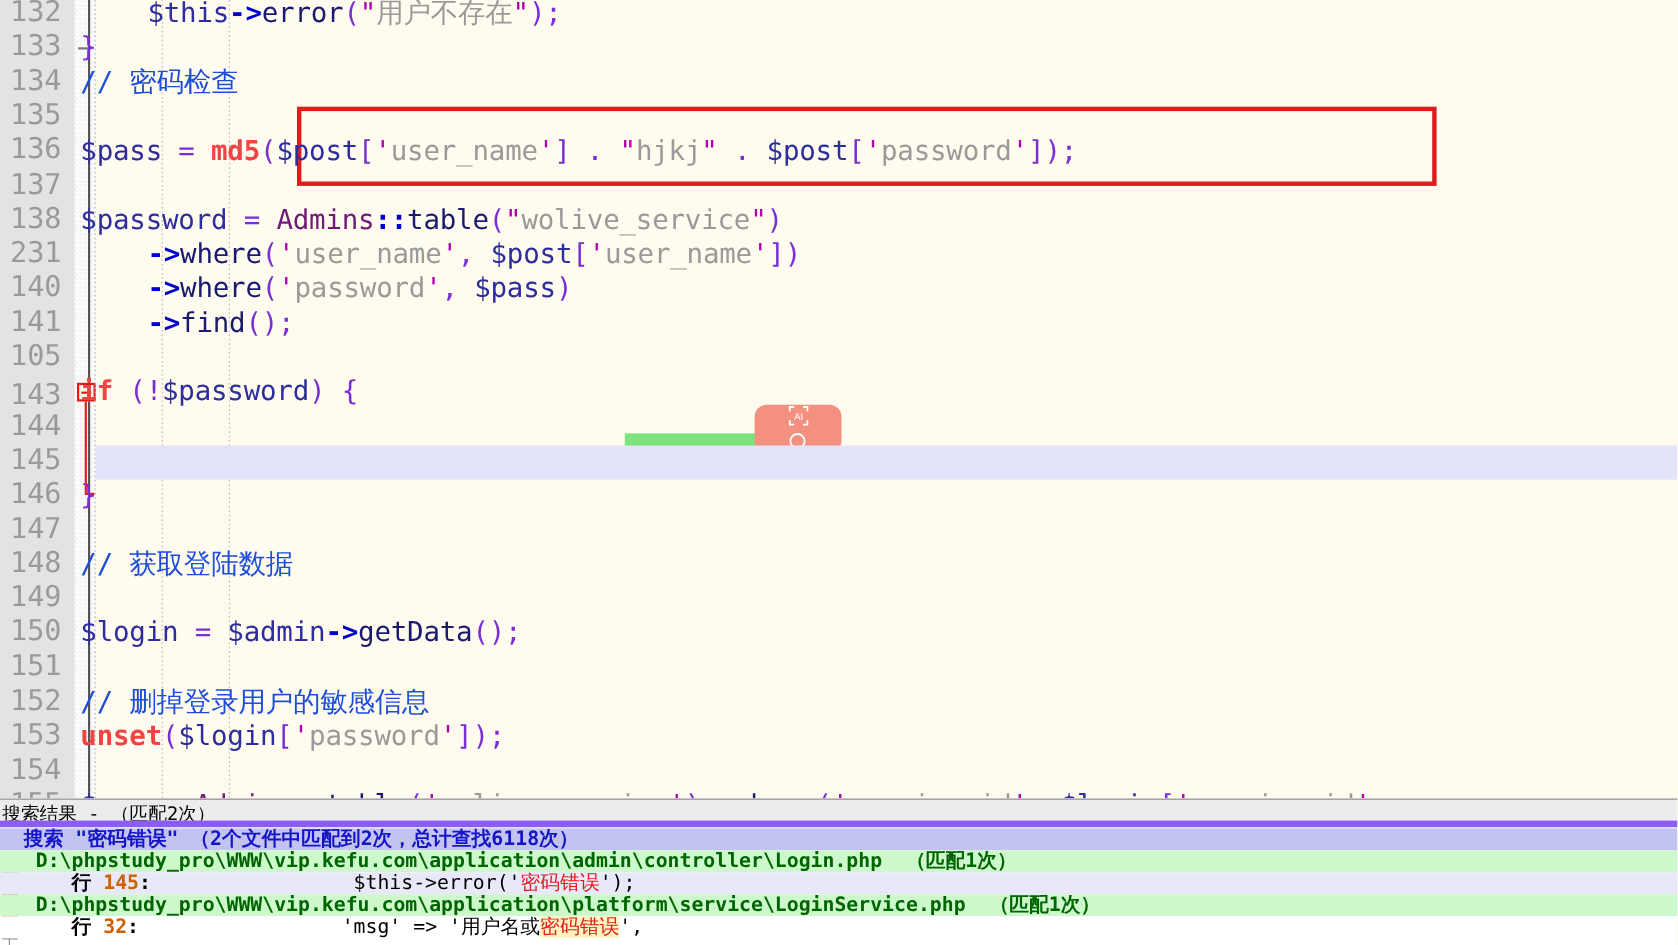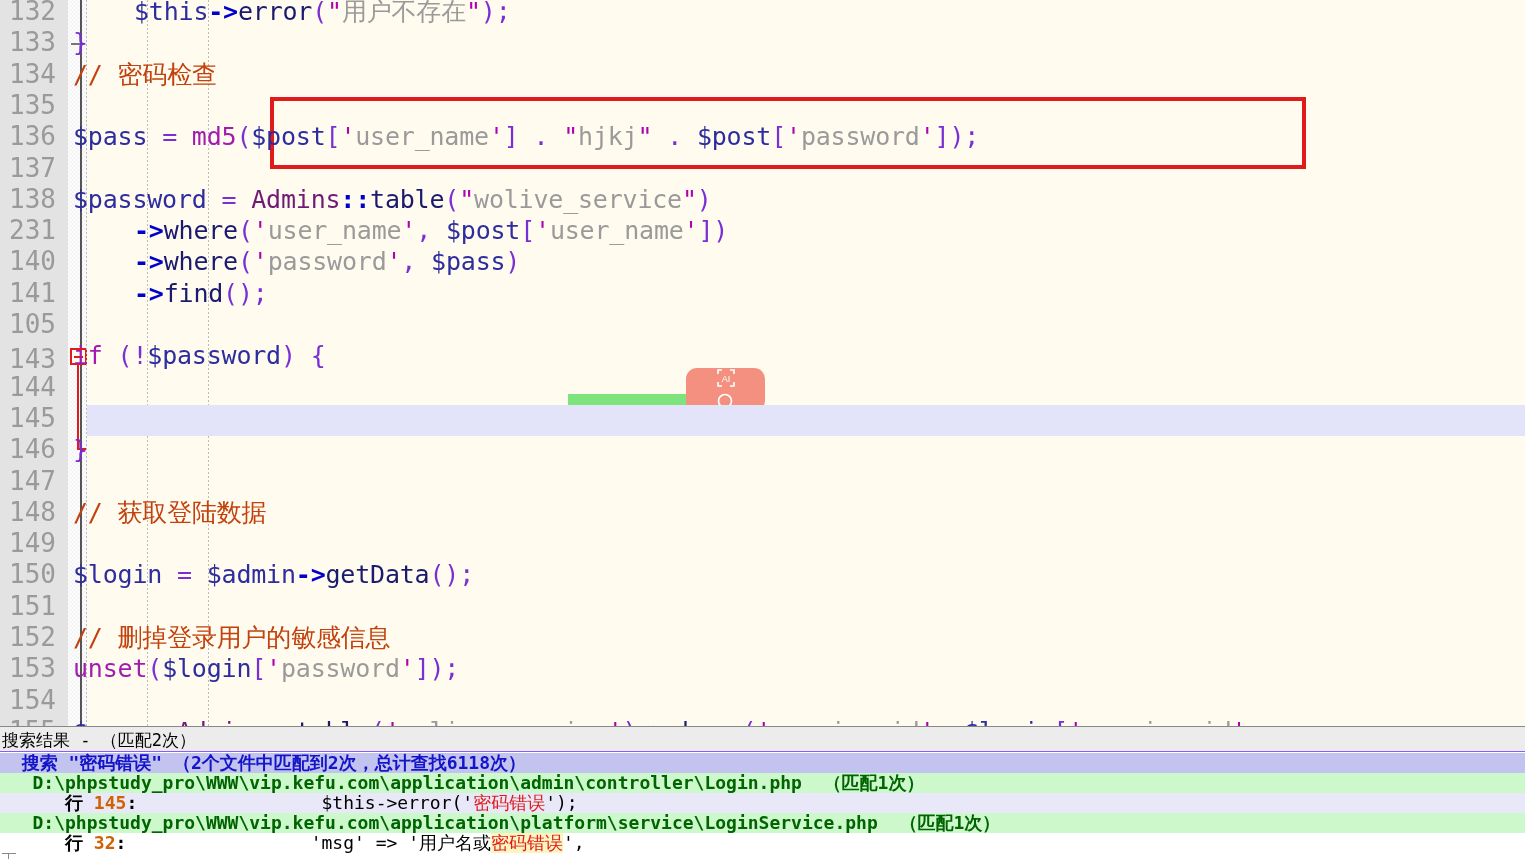--- a/index.html
+++ b/index.html
@@ -30,22 +30,22 @@
   
   .guide{position:absolute;top:0;width:1px;height:726px;
          background-image:linear-gradient(#bbb 50%, transparent 0%);
          background-size:1px 4px;}
 
   
   .c-var{color:#2d2d9e;}
   .c-op{color:#7a2fd4;}
   .c-fn{color:#0000cd;font-weight:bold;}
   .c-str{color:#9a9a9a;}
-  .c-cmt{color:#c2410c;}
-  .c-kw{color:#a21caf;font-weight:normal;}
+  .c-cmt{color:#1d4ed8;}
+  .c-kw{color:#ef4444;font-weight:bold;}
   .c-cls{color:#701a75;}
   .c-pnt{color:#b000b0;}
   .c-plain{color:#1a1a6e;}
   .c-brk{color:#7a2fd4;}
 
   
   .annot{position:absolute;border:4px solid #e01b1b;box-sizing:border-box;pointer-events:none;}
 
   
   .foldbox{position:absolute;width:17px;height:17px;border:2px solid #e01b1b;background:#fffbef;box-sizing:border-box;}
@@ -58,21 +58,21 @@
   .sel{position:absolute;background:#7de37d;}
   .aibar{position:absolute;background:#f4907f;border-radius:11px;
          display:flex;align-items:center;justify-content:center;gap:0px;}
   .aibar .ic{width:32px;height:30px;display:flex;align-items:center;justify-content:center;}
   .aibar .divider{width:1px;height:20px;background:#fde3dd;margin:0 3px;}
 
   
   #panel{position:absolute;left:0;top:726px;width:1525px;height:133px;background:#ffffff;
          font-family:"DejaVu Sans Mono","Liberation Mono",monospace;}
   .panel-title{position:absolute;left:0;top:0;width:1525px;height:26px;
-               background:#ececec;border-top:1px solid #888;border-bottom:1px solid #8b5cf6;
+               background:#ececec;border-top:1px solid #888;border-bottom:6px solid #8b5cf6;
                font-size:17px;line-height:26px;color:#000;padding-left:2px;box-sizing:border-box;
                white-space:nowrap;overflow:hidden;}
   .tree{position:absolute;left:0;top:27px;width:20px;height:106px;background:#ffffff;}
   .trow{position:absolute;left:0;right:0;height:20px;white-space:pre;
         font-size:18px;line-height:20px;font-weight:bold;overflow:hidden;}
   .r-head{background:#c3c3f0;color:#1414c8;}
   .r-file{background:#ccf8cc;color:#006400;}
   .r-m1{background:#e8e8f8;color:#000;}
   .r-m2{background:#ffffff;color:#000;}
   .r-line{color:#d06000;}

